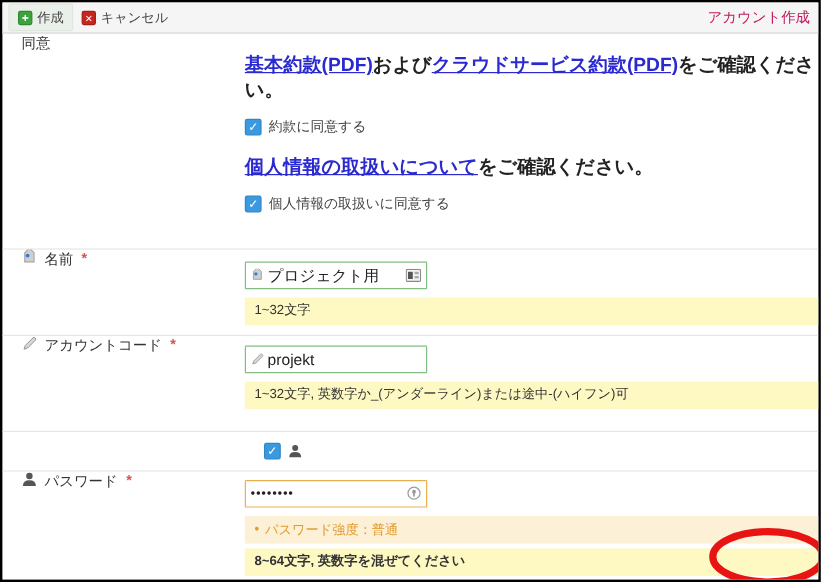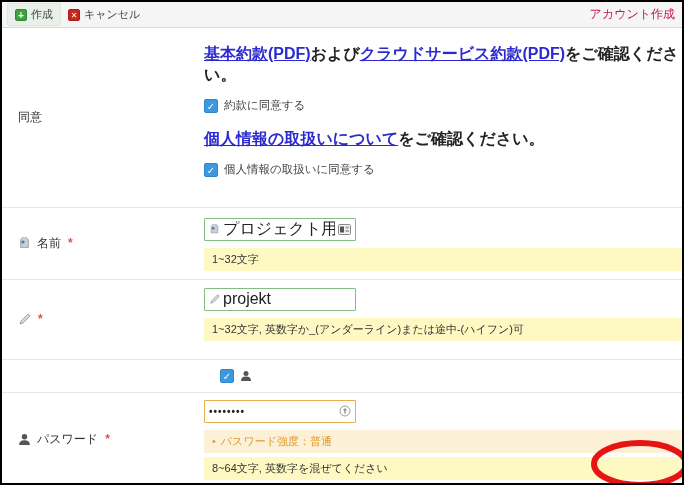--- a/index.html
+++ b/index.html
@@ -35,21 +35,21 @@
   }
   .sq-ico.green { background:#3da23d; border:1px solid #2f8a2f; }
   .sq-ico.red   { background:#c8251d; border:1px solid #a81d16; font-size:8px; }
   .tb-title { margin-left:auto; color:#be185d; font-size:12px; padding-right:2px; }
 
   
   .row { display:flex; border-bottom:1px solid #e6e6e6; }
   .row-label {
     width:202px; min-width:202px;
     padding-left:16px;
-    display:flex; align-items:center; gap:6px;
+    display:flex; align-items:flex-start; gap:6px;
     font-size:12px; color:#333;
   }
   .req { color:#d9534f; font-weight:bold; margin-left:1px; }
   .row-field { flex:1; padding-right:10px; }
 
   .agreement-field { padding:16px 0 14px 0; }
   .confirm-line { font-weight:bold; font-size:16px; color:#222; margin-bottom:12px; }
   .confirm-line + .check-line { margin-bottom:16px; }
   a.lnk { color:#2a2ad0; text-decoration:underline; cursor:pointer; }
 
@@ -63,42 +63,42 @@
   .input-box {
     width:152px; height:23px;
     border:1px solid #84bd84; border-radius:1px;
     background:#fff;
     display:flex; align-items:center;
     padding:0 4px; gap:3px;
   }
   .input-box.warn { border-color:#e8b04c; }
   .input-box input {
     border:none; outline:none; flex:1; min-width:0;
-    font-size:16px; color:#222; background:transparent;
+    font-size:13px; color:#222; background:transparent;
     font-family:"Liberation Sans","DejaVu Sans",sans-serif;
   }
   .input-box input.pw { font-weight:bold; letter-spacing:1px; font-size:10px; }
 
   .hint-bar {
     background:#fef9c3; color:#333; font-size:11px;
     padding:4px 8px; line-height:1.35;
   }
   .warn-bar {
     background:#fcf0d6; color:#e09a2f; font-size:11px;
     padding:4px 8px; display:flex; gap:5px; align-items:center;
   }
 
   .name-field { padding:10px 0 8px 0; }
   .name-field .hint-bar { margin-top:7px; }
   .code-field { padding:8px 0 18px 0; }
   .code-field .hint-bar { margin-top:7px; }
   .checkbox-row { border-bottom:1px solid #e6e6e6; padding:9px 0 9px 218px; }
   .pw-field { padding:7px 0 6px 0; }
   .pw-field .warn-bar { margin-top:7px; }
-  .pw-field .hint-bar { margin-top:4px; }
+  .pw-field .hint-bar { margin-top:4px;font-weight:bold; }
   .pw2-field { padding:8px 0 9px 0; }
 
   .annotation {
     position:absolute; left:586px; top:436px; width:104px; height:52px;
     pointer-events:none;
   }
 
   svg.mini { flex:0 0 auto; display:block; }
   .right-ico { color:#9a9a9a; }
 </style>
@@ -164,20 +164,21 @@
     </div>
     <div class="hint-bar">1~32文字</div>
   </div>
 </div>
 
 <div class="row">
   <div class="row-label">
     <svg class="mini" width="13" height="13" viewBox="0 0 13 13">
       <path d="M2 11 L3 8 L9.5 1.5 Q10.5 0.8 11.3 1.7 Q12.2 2.5 11.5 3.5 L5 10 Z" fill="#d8d8d8" stroke="#909090" stroke-width="0.8"></path>
     </svg>
+    <span>アカウントコード</span>
       <span class="req">*</span>
   </div>
   <div class="row-field code-field">
     <div class="input-box">
       <svg class="mini" width="11" height="11" viewBox="0 0 13 13">
         <path d="M2 11 L3 8 L9.5 1.5 Q10.5 0.8 11.3 1.7 Q12.2 2.5 11.5 3.5 L5 10 Z" fill="#d8d8d8" stroke="#909090" stroke-width="0.8"></path>
       </svg>
       <input type="text" value="projekt" style="">
     </div>
     <div class="hint-bar">

